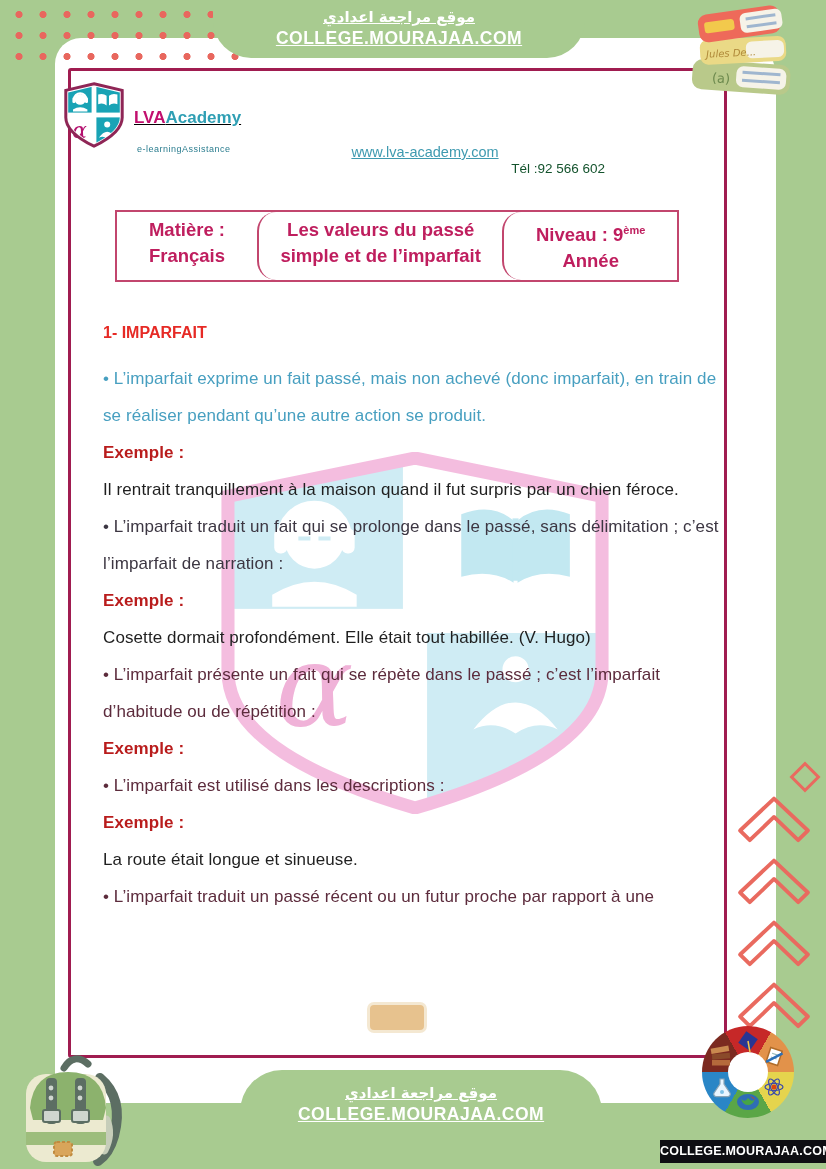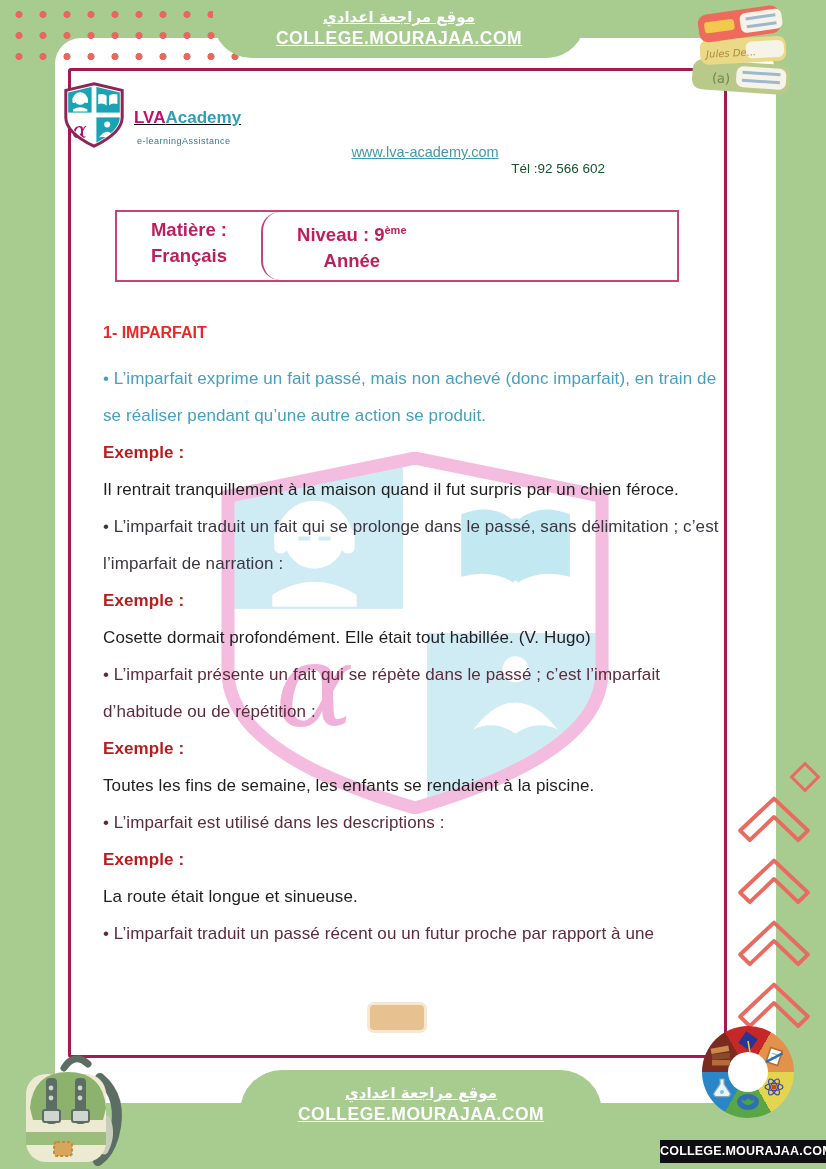--- a/index.html
+++ b/index.html
@@ -24,21 +24,21 @@
             text-decoration:underline;margin-top:2px;}
   .bubble-bottom .hdr-ar{margin-top:0;}
   
   .frame{position:absolute;left:68px;top:68px;width:653px;height:984px;
          border:3px solid #a01c50;border-radius:3px;z-index:2;}
   
   .brand-logo{position:absolute;left:64px;top:82px;width:60px;height:66px;z-index:3;}
   .brand-text{position:absolute;left:134px;top:108px;z-index:3;font-size:17px;font-weight:bold;
               text-decoration:underline;}
   .brand-text .b1{color:#c20f6e;} .brand-text .b2{color:#2f9fb4;font-weight:600;}
-  .brand-tag{position:absolute;left:137px;top:136px;z-index:3;font-size:9px;color:#2b7d8f;letter-spacing:.5px;}
+  .brand-tag{position:absolute;left:137px;top:144px;z-index:3;font-size:9px;color:#2b7d8f;letter-spacing:.5px;}
   .website{position:absolute;left:320px;top:144px;width:210px;text-align:center;z-index:3;
            font-size:14.5px;color:#3e9ab0;text-decoration:underline;}
   .phone{position:absolute;left:470px;top:161px;width:135px;text-align:right;z-index:3;
          font-size:13.5px;color:#14532d;}
   
   .itable{position:absolute;left:115px;top:210px;width:560px;z-index:3;display:flex;
           border:2px solid #c2466e;background:#fff;}
   .itable .cell{border-left:2px solid #c2466e;text-align:center;padding:5px 2px 6px 2px;
                 color:#bf1e5e;font-weight:bold;font-size:18.5px;line-height:26px;border-radius:19px;}
   .itable .cell:first-child{border-left:none;}
@@ -170,37 +170,40 @@
   <div class="brand-tag">e-learningAssistance</div>
 
   <div class="website">www.lva-academy.com</div>
   <div class="phone">Tél :92 566 602</div>
 
   <div class="itable">
     <div class="cell c1">
       <span>Matière :</span><br>
       <span>Français</span>
     </div>
+    <div class="cell c2">
+      <span>Les valeurs du passé</span><br>
+      <span>simple et de l’imparfait</span>
+    </div>
     <div class="cell c3">
       <span>Niveau : 9</span><sup>ème</sup><br>
       <span>Année</span>
     </div>
   </div>
 
   <div class="heading">1- IMPARFAIT</div>
   <div class="blocks">
       <p class="line teal">• L’imparfait exprime un fait passé, mais non achevé (donc imparfait), en train de se réaliser pendant qu’une autre action se produit.</p>
       <p class="line exemple">Exemple :</p>
       <p class="line plain">Il rentrait tranquillement à la maison quand il fut surpris par un chien féroce.</p>
       <p class="line dark">• L’imparfait traduit un fait qui se prolonge dans le passé, sans délimitation ; c’est l’imparfait de narration :</p>
       <p class="line exemple">Exemple :</p>
       <p class="line plain">Cosette dormait profondément. Elle était tout habillée. (V. Hugo)</p>
       <p class="line maroon">• L’imparfait présente un fait qui se répète dans le passé ; c’est l’imparfait d’habitude ou de répétition :</p>
       <p class="line exemple">Exemple :</p>
-      <p class="line plain">Toutes les fins de semaine, les enfants se rendaient à la piscine.</p>
       <p class="line maroon">• L’imparfait est utilisé dans les descriptions :</p>
       <p class="line exemple">Exemple :</p>
       <p class="line plain">La route était longue et sinueuse.</p>
       <p class="line maroon">• L’imparfait traduit un passé récent ou un futur proche par rapport à une</p>
     </div>
 
   <div class="tan-btn"></div>
 
   <div class="chevrons">
     <svg viewBox="0 0 82 62" style="top:0">

